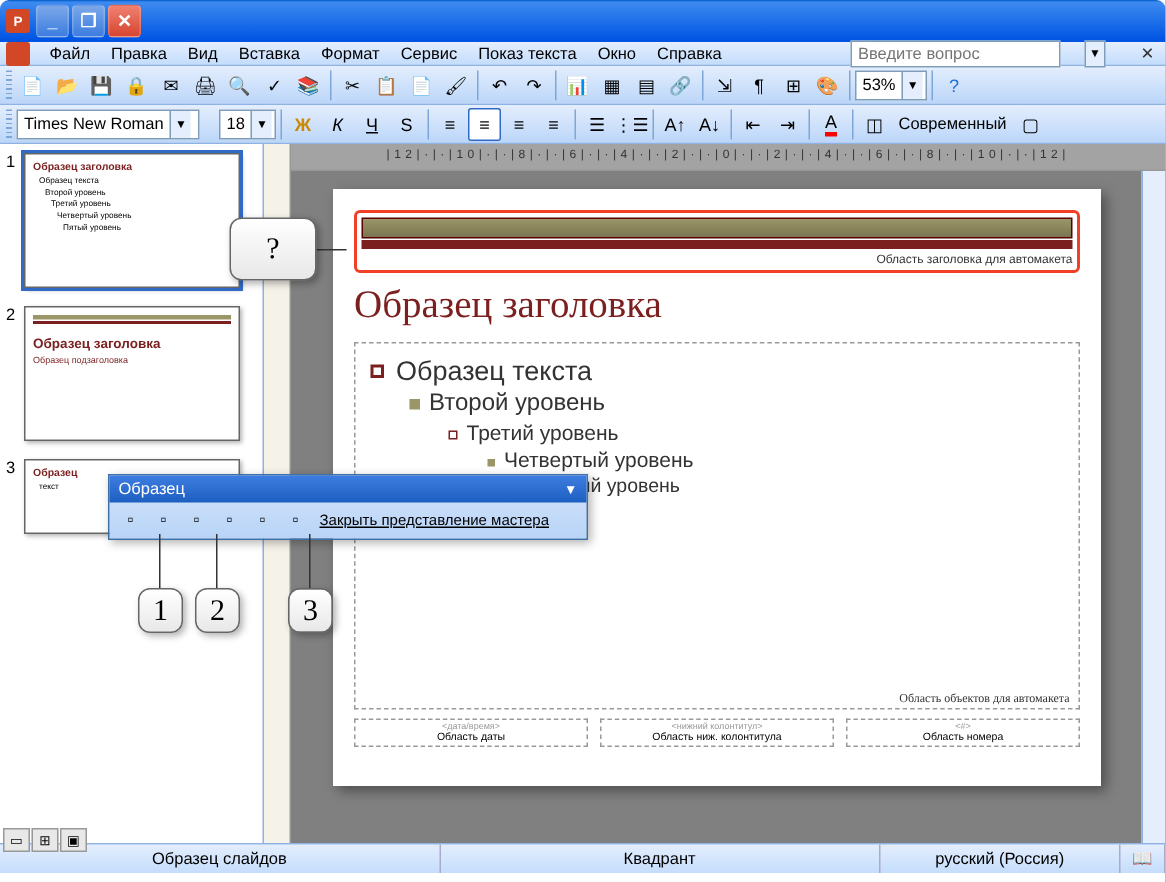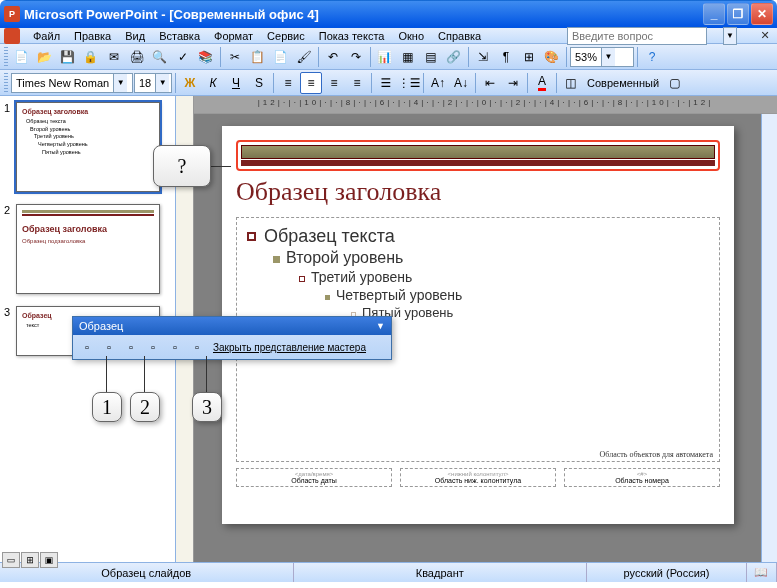--- a/index.html
+++ b/index.html
@@ -24,22 +24,22 @@
 .doc-close { width: 16px; height: 16px; margin-left: 4px; font-size: 11px; color: #333; display:flex;align-items:center;justify-content:center;}
 
 
 .toolbar { height: 26px; background: linear-gradient(#e4eefd,#bbd6f9); display: flex; align-items: center; padding: 0 4px; gap: 1px; border-bottom: 1px solid #8db2e3; font-size: 11px; }
 .tbtn { width: 22px; height: 22px; display: flex; align-items: center; justify-content: center; font-size: 12px; border-radius: 2px; }
 .sep { width: 1px; height: 20px; background: #7ea6d8; margin: 0 2px; }
 .grip { width: 4px; height: 20px; background: repeating-linear-gradient(#7ea6d8 0 1px, transparent 1px 3px); margin-right: 2px;}
 .combo { height: 20px; border: 1px solid #7f9db9; background: #fff; display: flex; align-items: center; padding: 0 2px 0 4px; }
 .combo .drop { width: 14px; height: 18px; background: #e4eefd; border-left: 1px solid #7f9db9; margin-left: 4px; font-size: 8px; display:flex;align-items:center;justify-content:center;}
 .font-combo { width: 122px; }
-.size-combo { width: 38px; }
-.zoom-combo { width: 64px; }
+.size-combo { width: 38px; margin-left: 12px; }
+.zoom-combo { width: 48px; }
 
 
 .workspace { display: flex; height: 466px; }
 .thumbs { width: 176px; background: #fff; border-right: 1px solid #8db2e3; overflow: hidden; position: relative; }
 .thumb-item { display: flex; padding: 6px 4px; }
 .thumb-num { width: 12px; font-size: 11px; }
 .thumb { width: 144px; height: 90px; border: 1px solid #666; background: #fff; box-shadow: 1px 1px 3px rgba(0,0,0,.3); padding: 5px; font-size: 6px; position: relative; }
 .thumb.sel { outline: 2px solid #316ac5; }
 .thumb-title { color: #7b1f1f; font-weight: bold; margin-bottom: 3px; font-size: 7px; }
 .thumb-list { margin-left: 4px; line-height: 1.4; font-size: 5.5px; }
@@ -92,25 +92,20 @@
 .vbtn { width: 18px; height: 16px; border: 1px solid #999; background: #e8e8e8; font-size: 9px; display:flex;align-items:center;justify-content:center;}
 .status { height: 20px; background: linear-gradient(#e4eefd,#c4ddfc); border-top: 1px solid #8db2e3; display: flex; align-items: center; font-size: 11px; }
 .status-cell { padding: 0 12px; border-right: 1px solid #aac; height: 100%; display: flex; align-items: center; }
 .status-cell.wide { flex: 1; justify-content: center; }
 </style>
 </head>
 <body>
 
 <div class="titlebar">
   <div class="icon">P</div>
-  <div class="title">
-    <span>Microsoft PowerPoint</span>
-    <span> - </span>
-    <span>[Современный офис 4]</span>
-  </div>
   <div class="winbtns">
     <div class="winbtn min">_</div>
     <div class="winbtn max">❐</div>
     <div class="winbtn close">✕</div>
   </div>
 </div>
 
 <div class="menubar">
   <div class="app-icon"></div>
   <div class="menu-item"><span>Файл</span></div>
@@ -241,20 +236,21 @@
   </div>
 
   <div class="editor">
     <div class="vruler"></div>
     <div class="canvas-area">
       <div class="hruler">|12|·|·|10|·|·|8|·|·|6|·|·|4|·|·|2|·|·|0|·|·|2|·|·|4|·|·|6|·|·|8|·|·|10|·|·|12|</div>
       <div class="slide">
         <div class="title-ph">
           <div class="title-bar"></div>
           <div class="title-bar2"></div>
+          <div class="title-ph-label">Область заголовка для автомакета</div>
         </div>
         <div class="slide-title">Образец заголовка</div>
         <div class="content">
           <div class="lvl1">
               <span class="sq"></span>
               <span>Образец текста</span>
             </div>
           <div class="lvl2"><span class="sq2"></span><span>Второй уровень</span></div>
           <div class="lvl3"><span class="sq3"></span><span>Третий уровень</span></div>
           <div class="lvl4"><span class="sq4"></span><span>Четвертый уровень</span></div>

